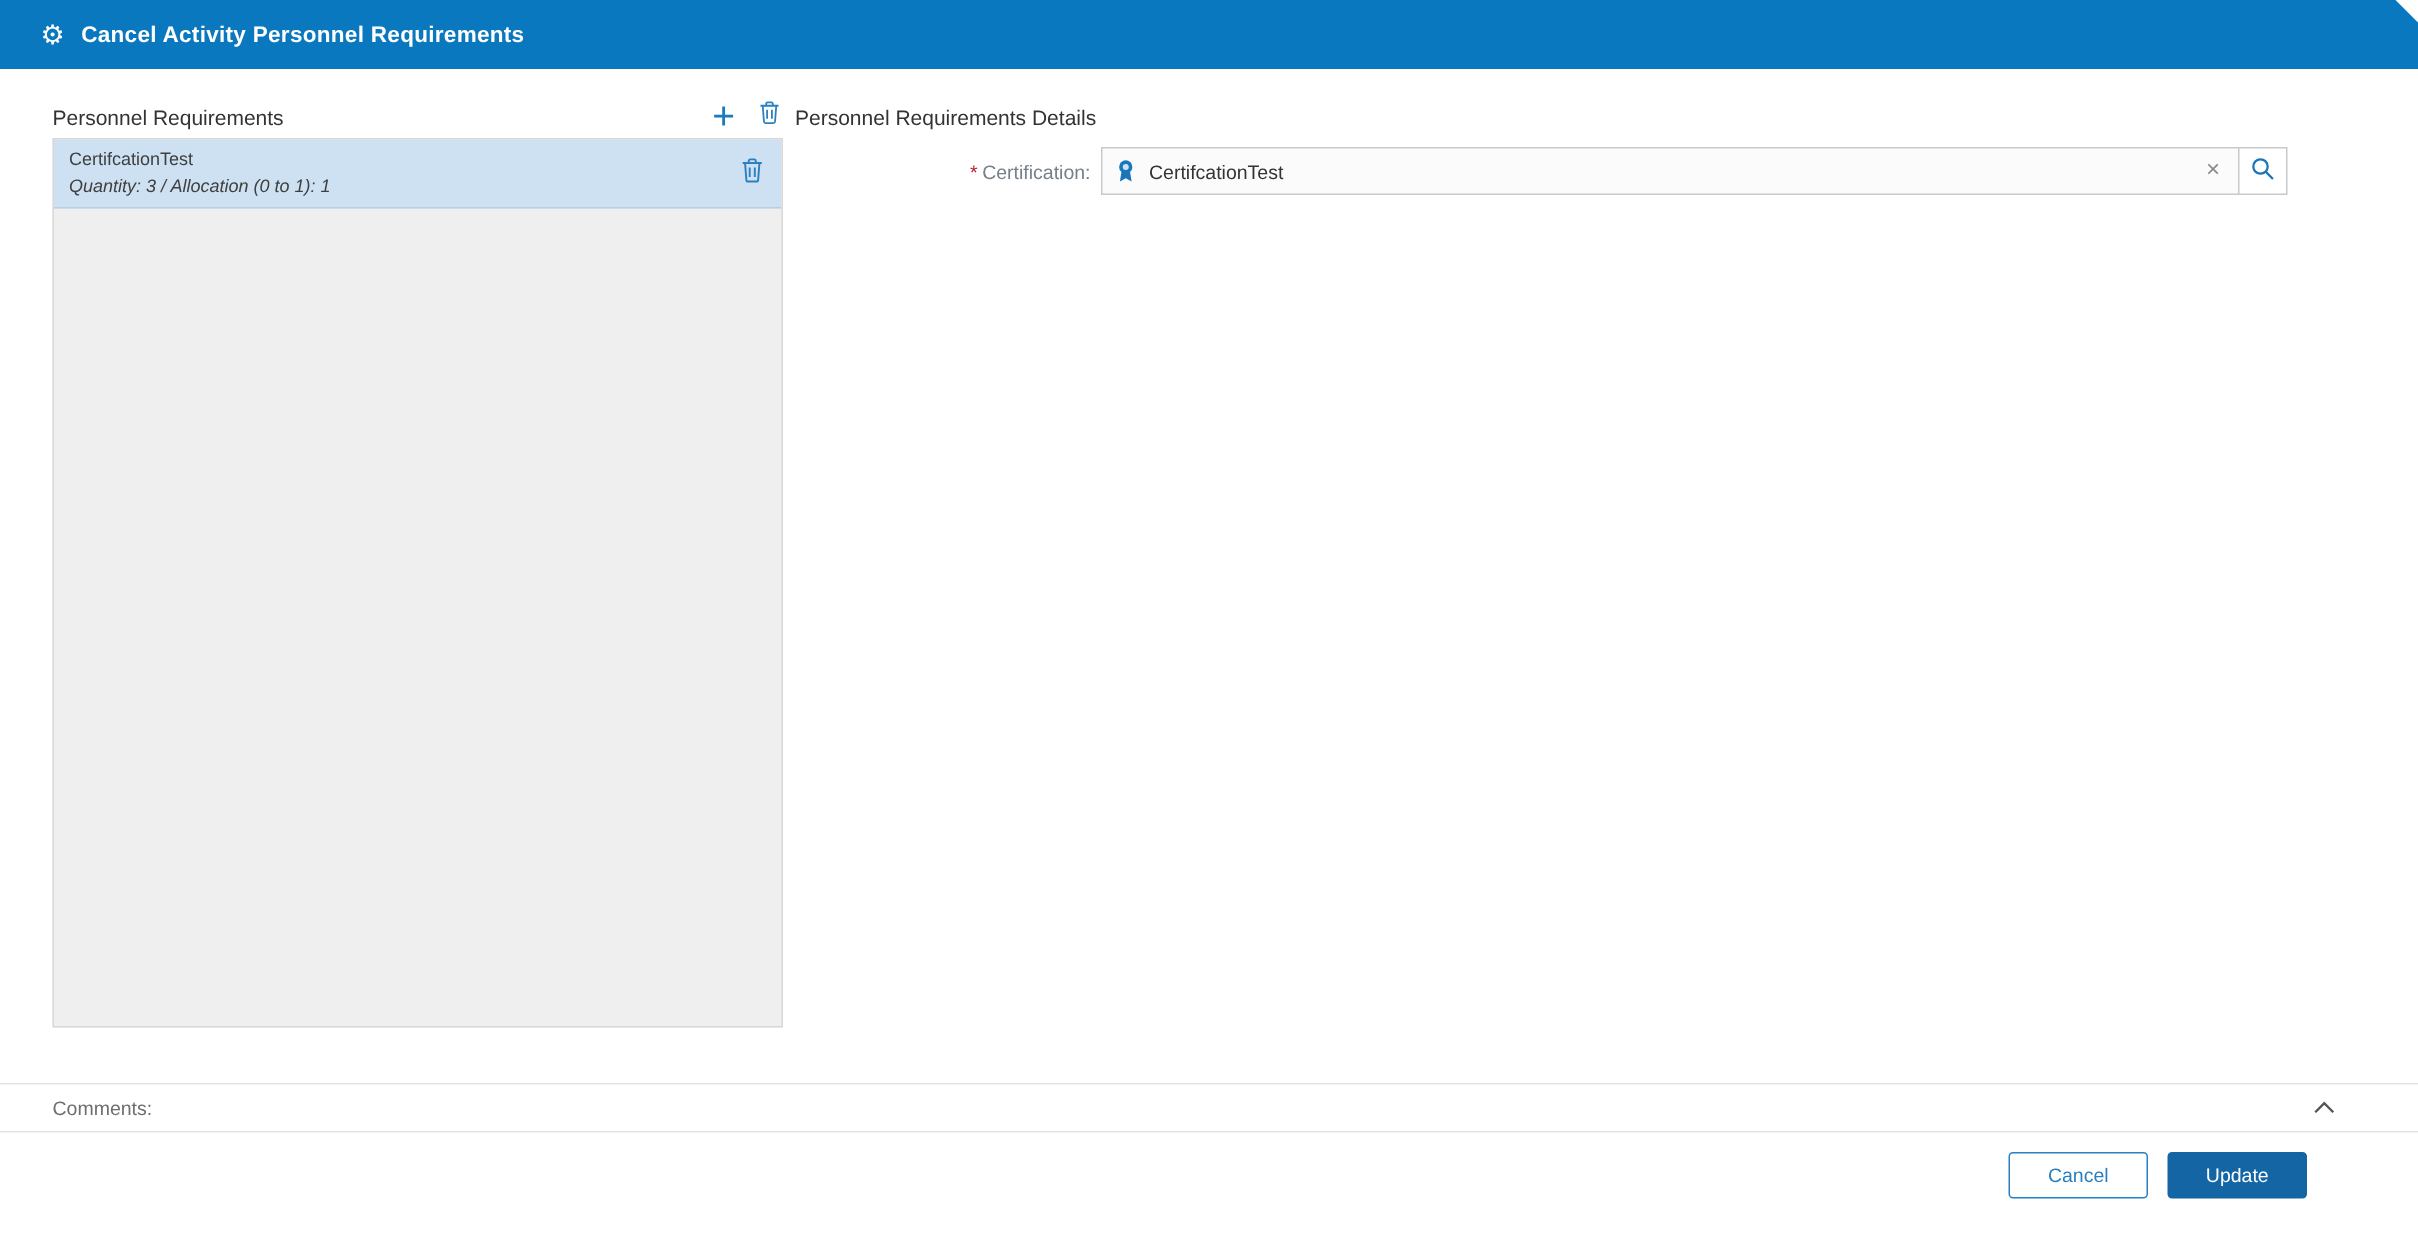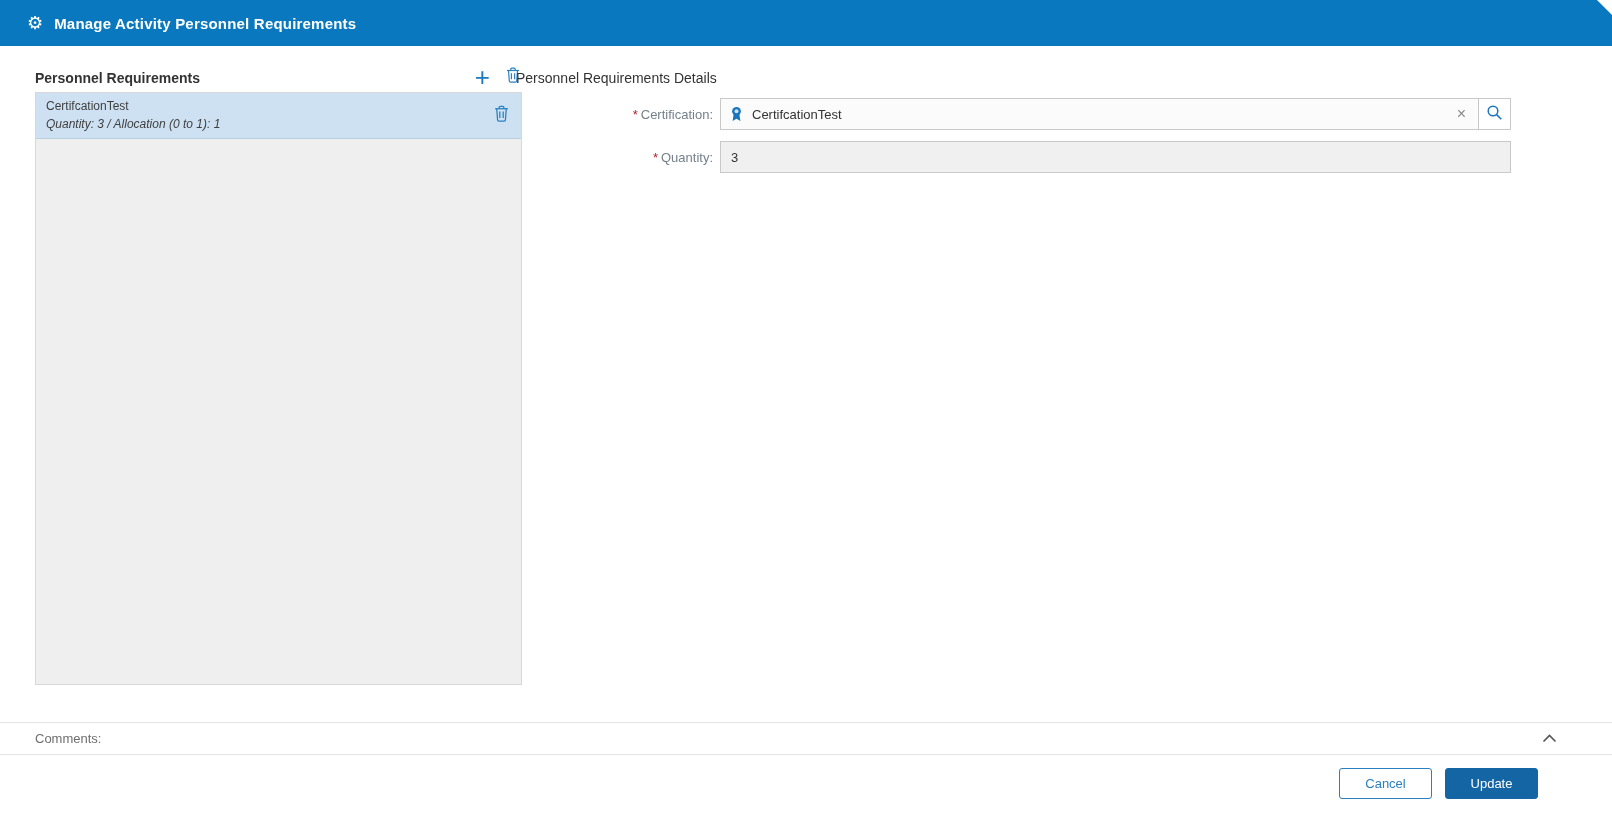--- a/index.html
+++ b/index.html
@@ -21,44 +21,44 @@
     position:absolute; top:0; right:0; width:0; height:0;
     border-top:15px solid #ffffff; border-left:15px solid transparent;
   }
 
   
   .left-panel { position:absolute; left:35px; top:62px; width:487px; }
   .left-header {
     display:flex; align-items:flex-end; justify-content:space-between;
     height:26px; margin-bottom:4px; padding-bottom:2px;
   }
-  .left-title { font-size:14px; color:#333333;font-weight:bold; }
+  .left-title { font-size:14px; color:#333333; }
   .left-tools { display:flex; align-items:center; gap:16px; padding-right:2px; }
   .plus-btn {
     color:#1b79bd; font-size:26px; line-height:18px; font-weight:300;
     cursor:pointer; background:none; border:none; font-family:inherit;
   }
   .icon-btn { background:none; border:none; cursor:pointer; padding:0; display:flex; align-items:center; }
 
   .req-list {
     width:487px; height:593px; background:#efefef;
     border:1px solid #d8d8d8; overflow-y:auto;
   }
   .req-item {
     display:flex; justify-content:space-between; align-items:center;
     padding:6px 12px 7px 10px; background:#cde1f2;
     border-bottom:1px solid #b9cfdf; cursor:pointer;
   }
   .req-item .line1 { font-size:12px; color:#3f3f3f; margin-bottom:4px; }
   .req-item .line2 { font-size:12px; color:#3f3f3f;font-style:italic; }
 
   
-  .details { position:absolute; left:516px; top:62px; width:1000px; }
+  .details { position:absolute; left:530px; top:62px; width:1000px; }
   .details-title { font-size:14px; color:#333333; height:26px; display:flex; align-items:flex-end; padding-bottom:2px; margin-bottom:10px; }
-  .form-row { display:flex; align-items:center; margin-bottom:11px; }
+  .form-row { display:flex; align-items:center; margin-bottom:23px; }
   .label-cell {
     width:204px; text-align:right; padding-right:7px;
     font-size:13px; color:#75808a; white-space:nowrap;
   }
   .req-star { color:#b42025; margin-right:3px; font-size:13px; }
 
   .lookup { display:flex; width:791px; }
   .lookup-box {
     flex:1; height:32px; border:1px solid #c9c9c9; background:#fbfbfb;
     display:flex; align-items:center; padding:0 9px;
@@ -111,21 +111,21 @@
     border-radius:3px; cursor:pointer; font-family:inherit;
   }
   .btn-cancel { background:#ffffff; border:1px solid #2a7fc0; color:#2a7fc0; }
   .btn-update { background:#1465a4; border:1px solid #1465a4; color:#ffffff;text-align:center; }
 </style>
 </head>
 <body>
 
 <div class="titlebar">
   <span class="gear">⚙</span>
-  <span class="title">Manage Activity Personnel Requirements</span>
+  <span class="title">Cancel Activity Personnel Requirements</span>
 </div>
 <div class="corner-notch"></div>
 
 <div class="left-panel">
   <div class="left-header">
     <span class="left-title">Personnel Requirements</span>
     <span class="left-tools">
       <button class="plus-btn">+</button>
       <button class="icon-btn">
         <span>
@@ -183,24 +183,20 @@
         <span>
           <svg width="17" height="17" viewBox="0 0 17 17" fill="none" stroke="#1b75bb" stroke-width="1.5">
             <circle cx="7" cy="7" r="4.8"></circle>
             <path d="M10.6 10.6 L15.3 15.3"></path>
           </svg>
         </span>
       </button>
     </span>
   </div>
 
-  <div class="form-row">
-    <span class="label-cell"><span class="req-star">*</span><span>Quantity:</span></span>
-    <input class="text-input" value="3" style="">
-  </div>
 
 
 </div>
 
 <div class="comments-bar">
   <span class="comments-label">Comments:</span>
   <button class="collapse-btn">
     <span>
       <svg width="15" height="9" viewBox="0 0 15 9" fill="none" stroke="#555555" stroke-width="1.6">
         <path d="M1.5 7.5 L7.5 1.5 L13.5 7.5"></path>

